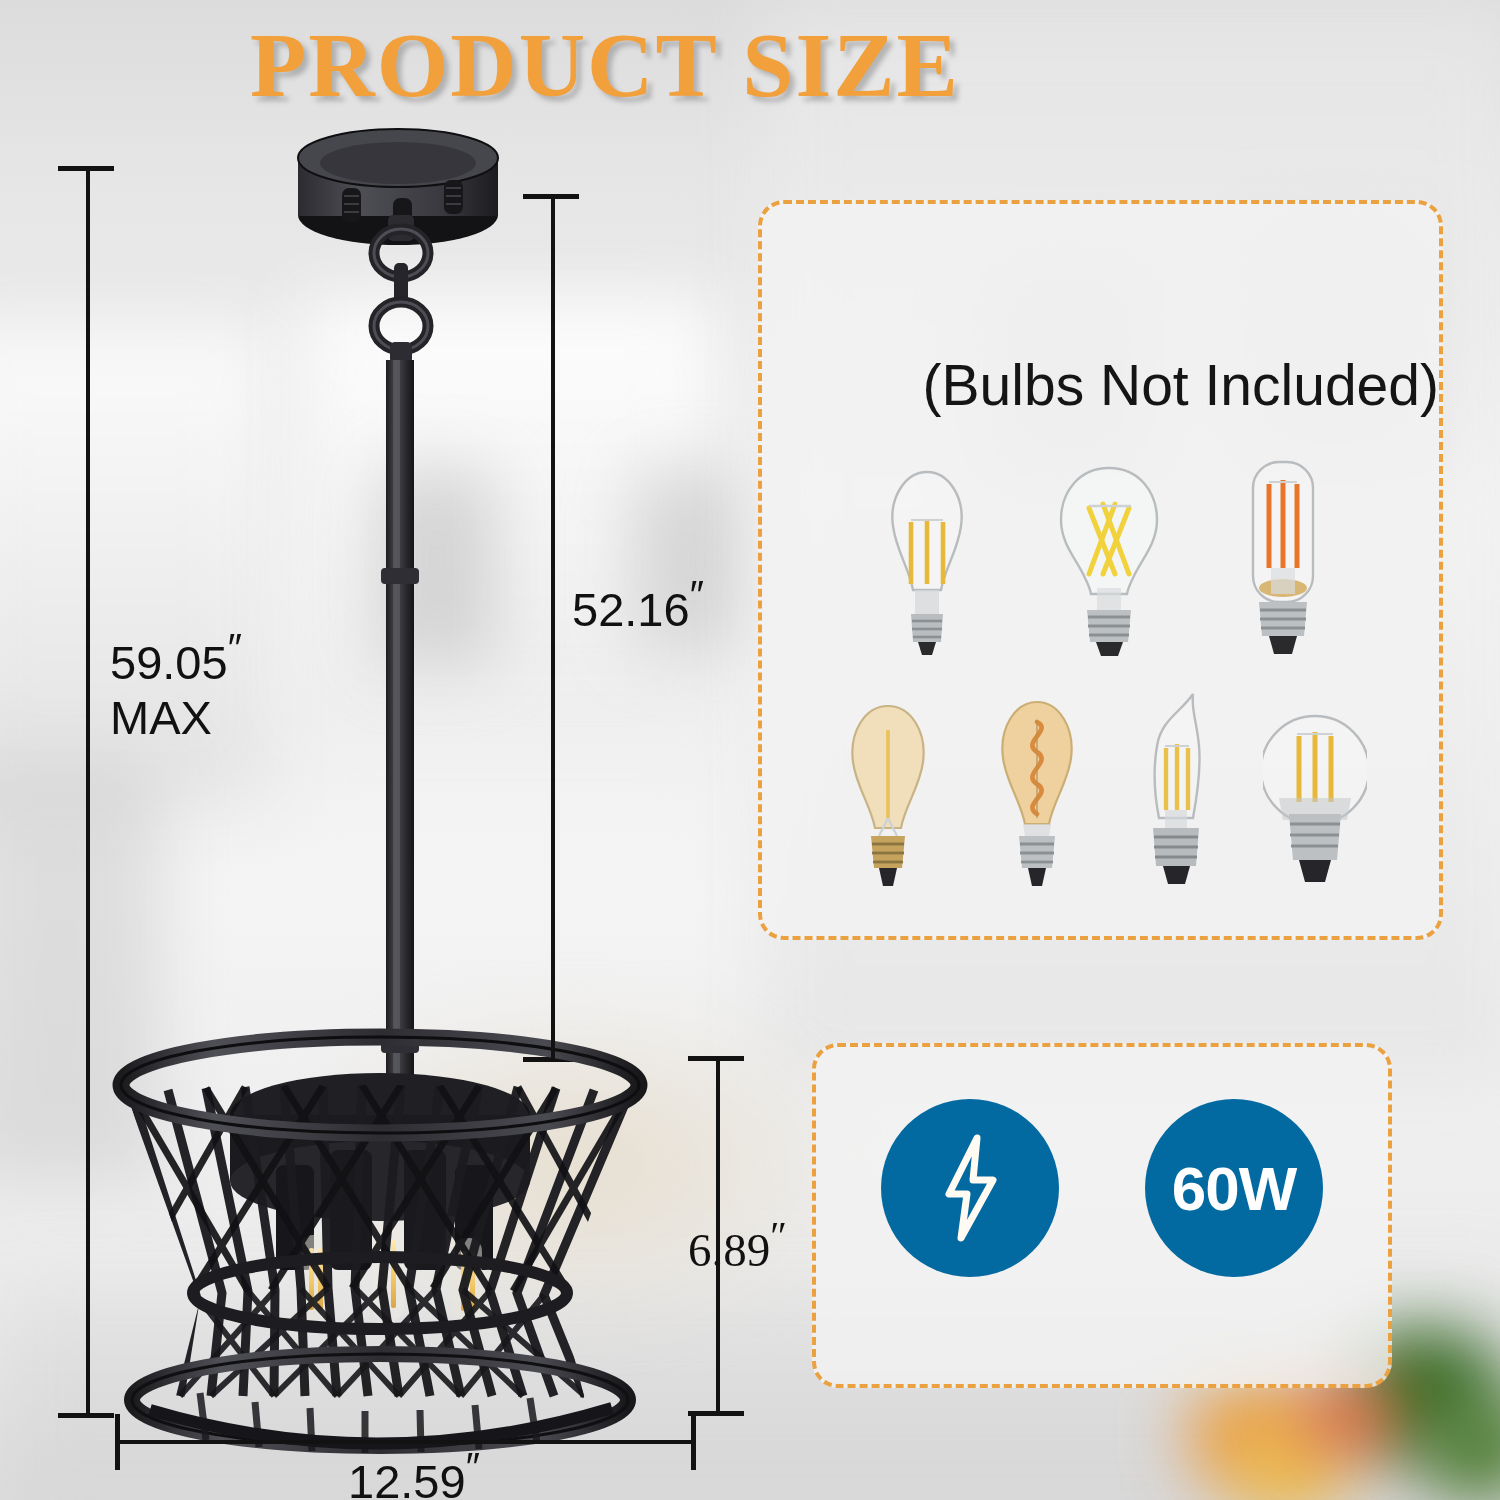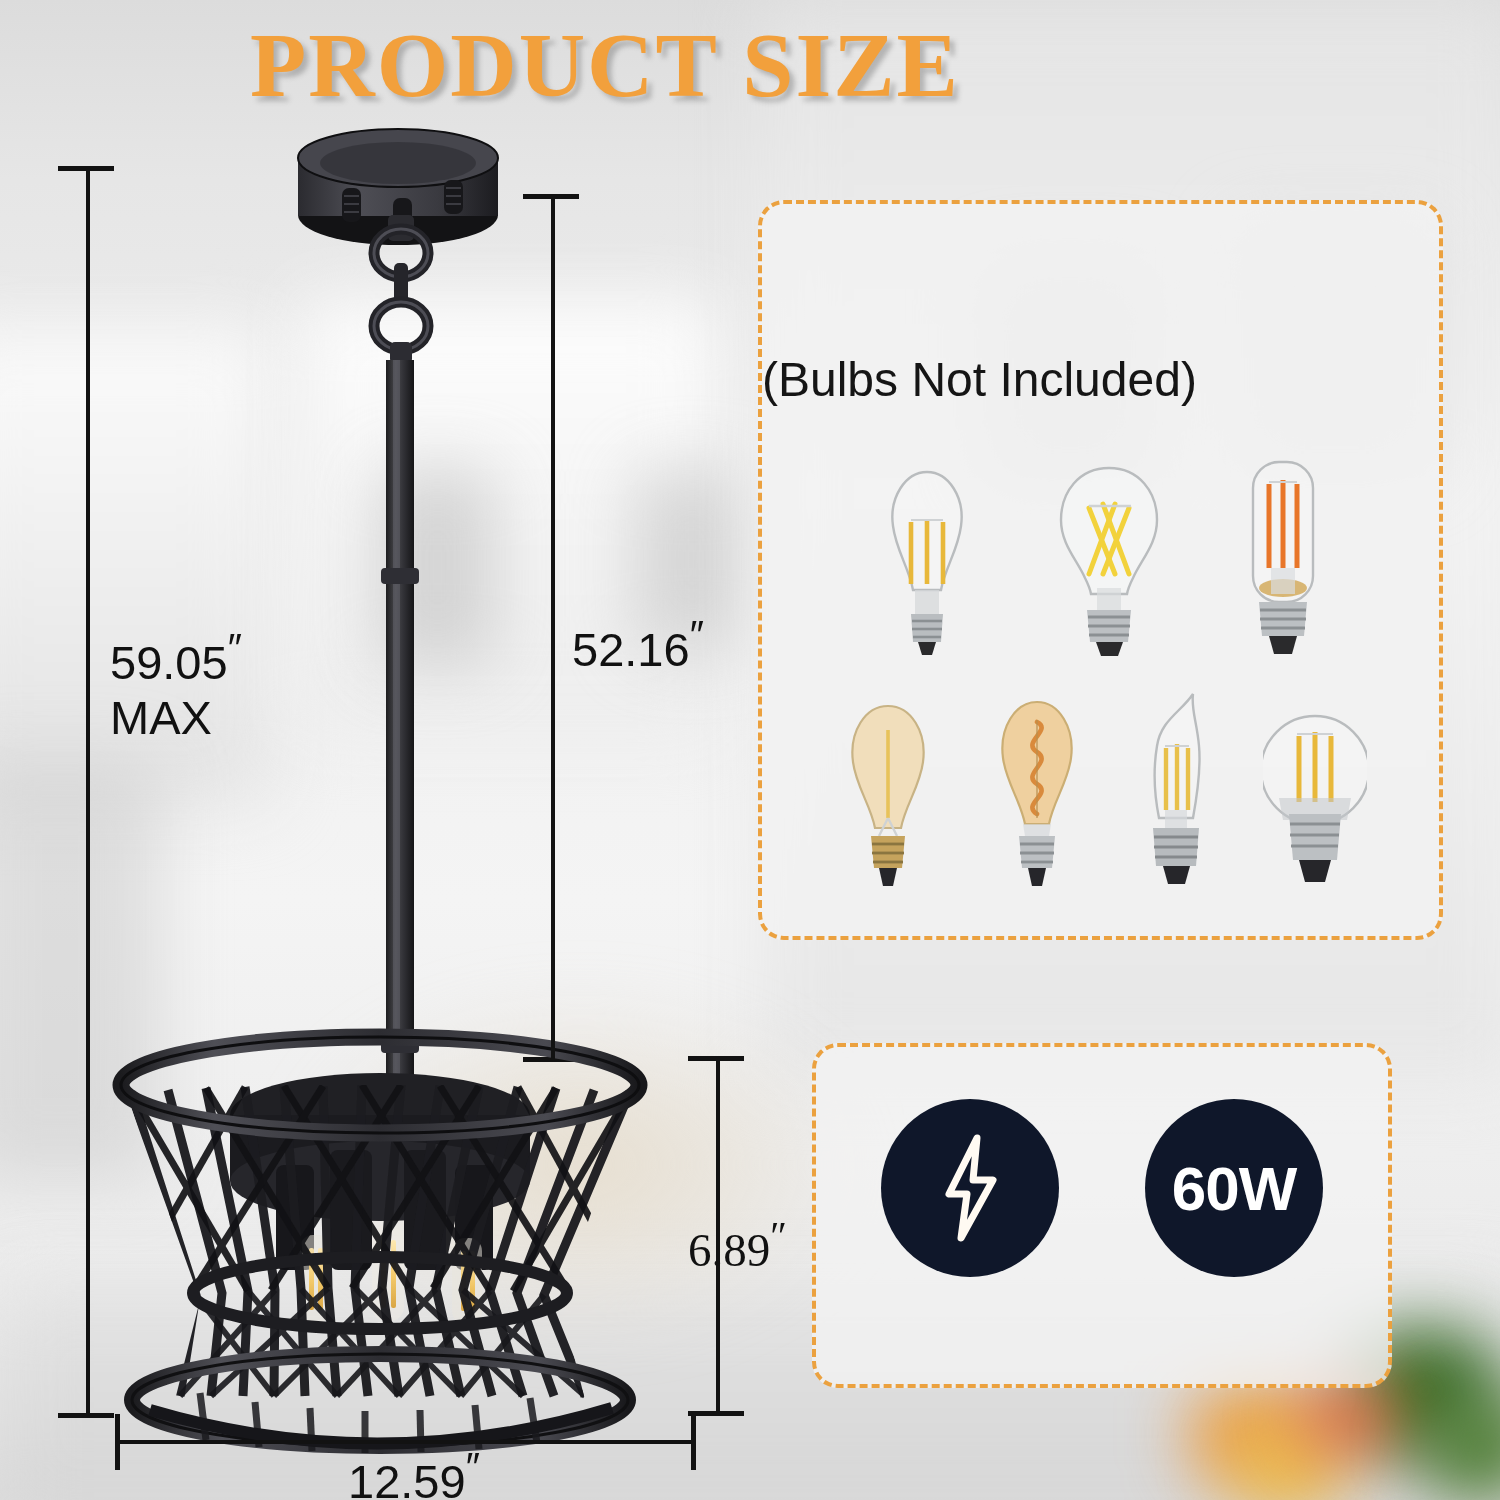--- a/index.html
+++ b/index.html
@@ -84,38 +84,38 @@
   }
   #card-bulbs { left:758px; top:200px; width:685px; height:740px; }
   #card-power { left:812px; top:1043px; width:580px; height:345px; }
 
   .card-h1 {
     position:absolute; left:0; top:72px; width:100%; text-align:center;
     font-family:"Liberation Serif", serif; font-weight:bold;
     font-size:45px; color:#121212; letter-spacing:.2px;
   }
   .card-h2 {
-    position:absolute; left:0; top:148px; width:100%; text-align:left;
+    position:absolute; left:0; top:148px; width:100%; text-align:right;
     font-family:"Liberation Sans", sans-serif; font-weight:400;
-    font-size:48px; color:#151515;
+    font-size:57px; color:#151515;
   }
 
   
   .bulbrow { position:absolute; left:0; width:100%; display:flex; justify-content:center; align-items:flex-end; }
   #bulbrow1 { top:258px; height:200px; gap:72px; }
   #bulbrow2 { top:478px; height:220px; gap:44px; }
   .bulb { position:relative; }
   .bulb svg { display:block; }
 
   
   .pwr-wrap { position:absolute; left:0; top:52px; width:100%; display:flex; justify-content:center; gap:64px; }
   .pwr-item { width:200px; text-align:center; }
   .circle {
     width:178px; height:178px; border-radius:50%;
-    background:#0f172a; margin:0 auto;
+    background:#0369a1; margin:0 auto;
     display:flex; align-items:center; justify-content:center;
   }
   .circle .wtext {
     color:#fff; font-family:"Liberation Sans", sans-serif;
     font-weight:bold; font-size:62px; letter-spacing:-1px;
   }
   .pwr-label {
     margin-top:16px; color:#F0A03C;
     font-family:"Liberation Sans", sans-serif; font-weight:bold;
     font-size:40px; white-space:nowrap;
@@ -312,21 +312,21 @@
 <div class="cap-h" style="left:58px; top:166px;"></div>
 <div class="cap-h" style="left:58px; top:1413px;"></div>
 <div class="dimlabel" style="left:110px; top:625px;">
   <span>59.05</span><span class="pr">″</span><br>
   <span>MAX</span>
 </div>
 
 <div class="dim dim-v" style="left:551px; top:196px; height:864px;"></div>
 <div class="cap-h" style="left:523px; top:194px;"></div>
 <div class="cap-h" style="left:523px; top:1057px;"></div>
-<div class="dimlabel" style="left:572px; top:572px;margin-top:40px;">
+<div class="dimlabel" style="left:572px; top:572px;">
   <span>52.16</span><span class="pr">″</span>
 </div>
 
 <div class="dim dim-v" style="left:716px; top:1058px; height:358px;"></div>
 <div class="cap-h" style="left:688px; top:1056px;"></div>
 <div class="cap-h" style="left:688px; top:1411px;"></div>
 <div class="dimlabel" style="left:688px; top:1212px;font-family:Liberation Serif, serif;">
   <span>6.89</span><span class="pr">″</span>
 </div>
 

